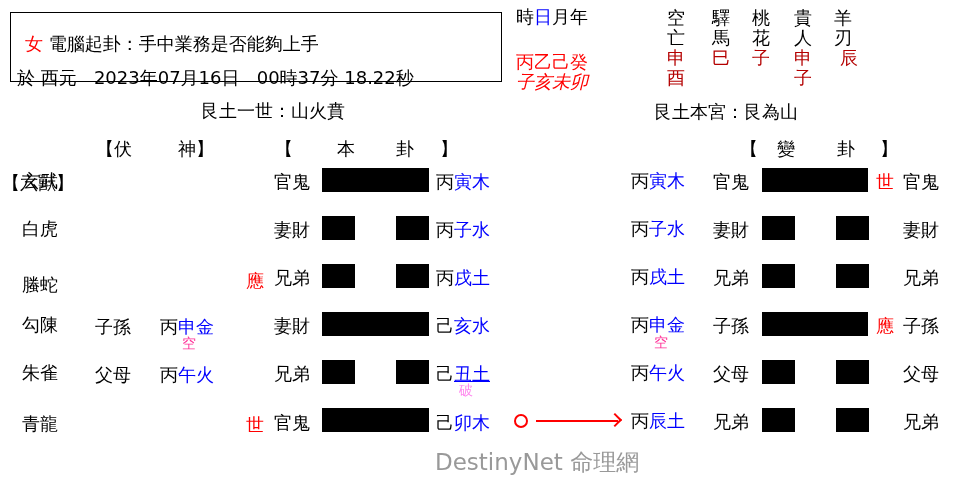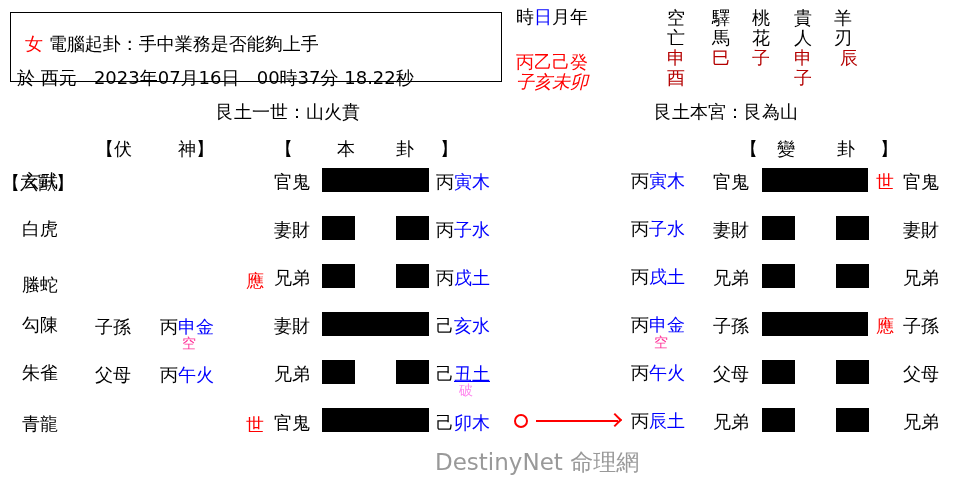--- a/index.html
+++ b/index.html
@@ -62,21 +62,21 @@
     <div>人</div>
   <div class="dred">申</div>
     <div class="dred">子</div>
 </div>
 <div class="abs t18" style="left:834px;top:8px;width:22px;">
   <div>羊</div>
     <div>刃</div>
   <div class="dred" style="margin-left:6px;">辰</div>
 </div>
 
-<div class="abs t18" style="left:216px;top:102px;">艮土一世：山火賁</div>
+<div class="abs t18" style="left:201px;top:102px;font-family:Liberation Mono, monospace;">艮土一世：山火賁</div>
 <div class="abs t18" style="left:654px;top:102px;">艮土本宮：艮為山</div>
 
 <div class="abs t18" style="left:2px;top:139px;margin-top:34px;">【六獸】</div>
 <div class="abs t18" style="left:96px;top:139px;">【伏</div>
 <div class="abs t18" style="left:178px;top:139px;">神】</div>
 <div class="abs t18" style="left:275px;top:139px;">【</div>
 <div class="abs t18" style="left:337px;top:139px;">本</div>
 <div class="abs t18" style="left:396px;top:139px;">卦</div>
 <div class="abs t18" style="left:440px;top:139px;">】</div>
 <div class="abs t18" style="left:740px;top:139px;">【</div>

